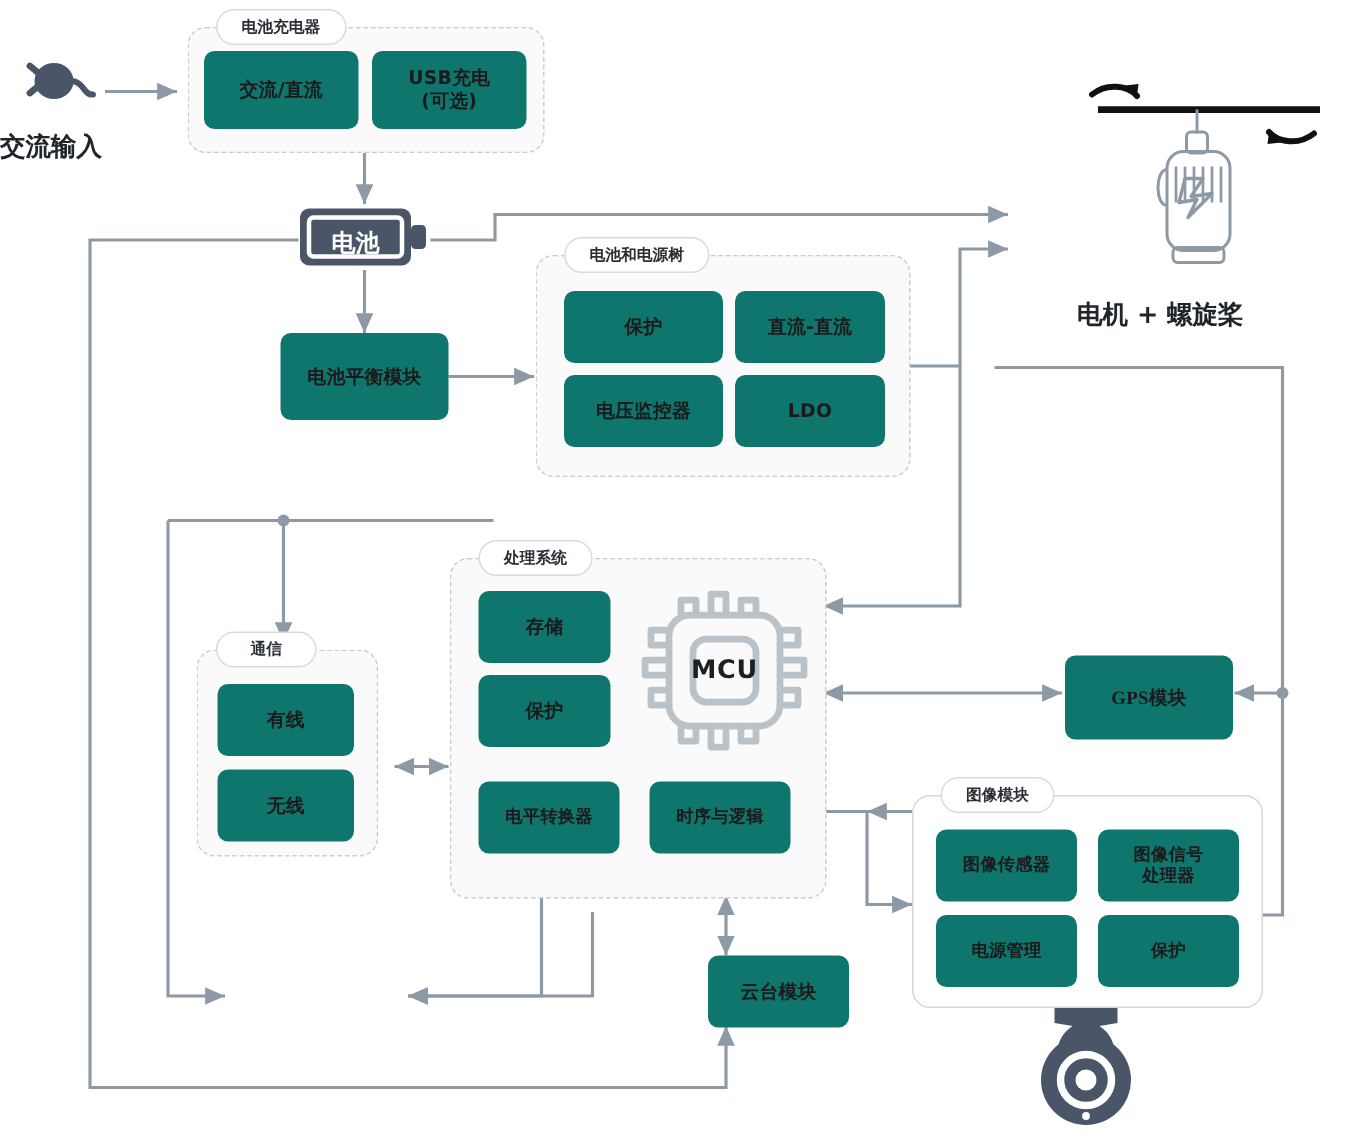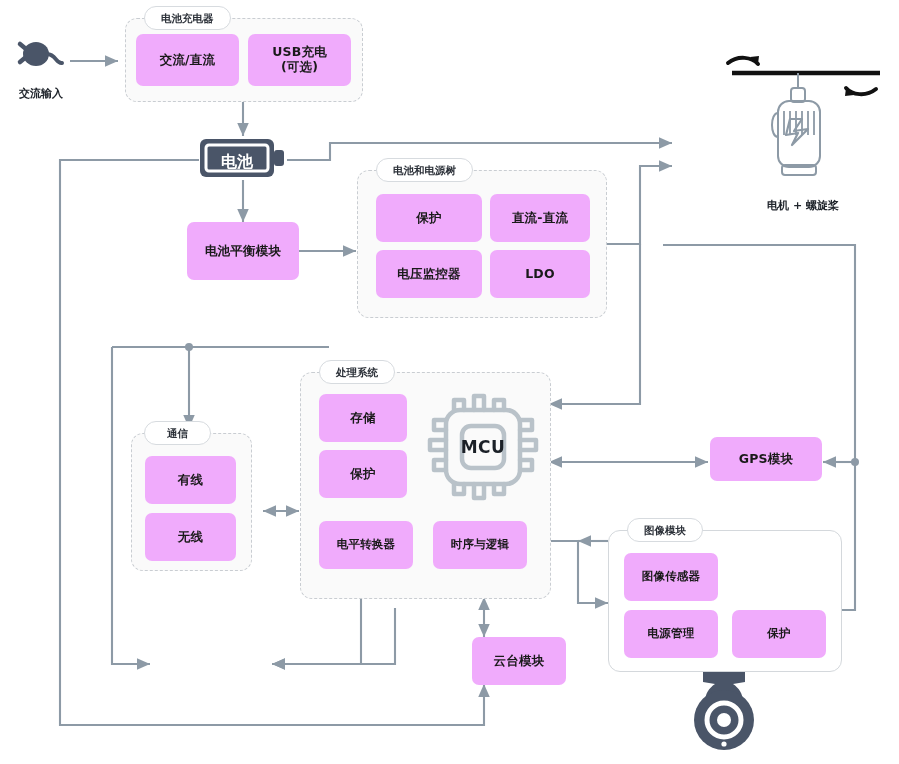--- a/index.html
+++ b/index.html
@@ -6,26 +6,26 @@
   body{font-family:"DejaVu Sans","Liberation Sans",sans-serif;}
   #stage{position:relative;width:899px;height:764px;background:#ffffff;overflow:hidden;}
   #wires{position:absolute;left:0;top:0;width:899px;height:764px;}
 
   .grp{position:absolute;border:1.6px dashed #c9cdd2;border-radius:12px;background:#fafafa;}
   .grp.solid{border:1.6px solid #d4d8dc;background:#ffffff;}
   .grp-title{position:absolute;top:-13px;left:18px;background:#ffffff;border:1.4px solid #d7dbdf;
              border-radius:13px;height:22px;line-height:22px;padding:0 16px;font-size:10.5px;
              font-weight:700;color:#2b3038;white-space:nowrap;}
 
-  .blk{position:absolute;background:#f0abfc;border-radius:7px;color:#1a1a1a;
+  .blk{position:absolute;background:#0f766e;border-radius:7px;color:#1a1a1a;
        font-size:12.5px;font-weight:700;display:flex;align-items:center;justify-content:center;
        text-align:center;line-height:1.18;letter-spacing:.2px;}
   .blk.wht{background:#ffffff;border:1.5px solid #d4d8dc;color:#20252c;}
 
-  .cap{position:absolute;font-size:11px;font-weight:700;color:#20252c;text-align:center;white-space:nowrap;}
+  .cap{position:absolute;font-size:17px;font-weight:700;color:#20252c;white-space:nowrap;}
 
   .icon{position:absolute;}
   .mculabel{position:absolute;font-size:17px;font-weight:700;color:#1b2027;letter-spacing:.5px;}
 </style>
 </head>
 <body>
 
 <div id="stage">
 
   <svg id="wires" viewBox="0 0 899 764">
@@ -159,26 +159,30 @@
     </svg>
   </div>
   <div class="mculabel" style="left:424px;top:437px;width:118px;text-align:center;">MCU</div>
 
   <div class="grp" style="left:131px;top:433px;width:119px;height:136px;">
     <div class="grp-title" style="left:12px;padding:0 22px;">通信</div>
   </div>
   <div class="blk" style="left:145px;top:456px;width:91px;height:48px;">有线</div>
   <div class="blk" style="left:145px;top:513px;width:91px;height:48px;">无线</div>
 
-  <div class="blk" style="left:710px;top:437px;width:112px;height:44px;">GPS模块</div>
+  <div class="blk" style="left:710px;top:437px;width:112px;height:56px;font-family:Liberation Serif, serif;">GPS模块</div>
 
   <div class="grp solid" style="left:608px;top:530px;width:232px;height:140px;">
     <div class="grp-title">图像模块</div>
   </div>
   <div class="blk" style="left:624px;top:553px;width:94px;height:48px;font-size:11.5px;">图像传感器</div>
+  <div class="blk" style="left:732px;top:553px;width:94px;height:48px;flex-direction:column;font-size:11.5px;">
+    <span>图像信号</span>
+    <span>处理器</span>
+  </div>
   <div class="blk" style="left:624px;top:610px;width:94px;height:48px;font-size:11.5px;">电源管理</div>
   <div class="blk" style="left:732px;top:610px;width:94px;height:48px;font-size:11.5px;">保护</div>
 
   <div class="icon" style="left:683px;top:668px;width:82px;height:92px;">
     <svg width="82" height="92" viewBox="0 0 82 92">
       <path d="M20,4 L62,4 L62,14 L50,16 C56,20 60,26 60,34 L22,34 C22,26 26,20 32,16 L20,14 z" fill="#4a5568"></path>
       <circle cx="41" cy="52" r="30" fill="#4a5568"></circle>
       <circle cx="41" cy="52" r="17" fill="none" stroke="#ffffff" stroke-width="5"></circle>
       <circle cx="41" cy="52" r="7" fill="#ffffff"></circle>
       <circle cx="41" cy="76" r="2.6" fill="#ffffff"></circle>

